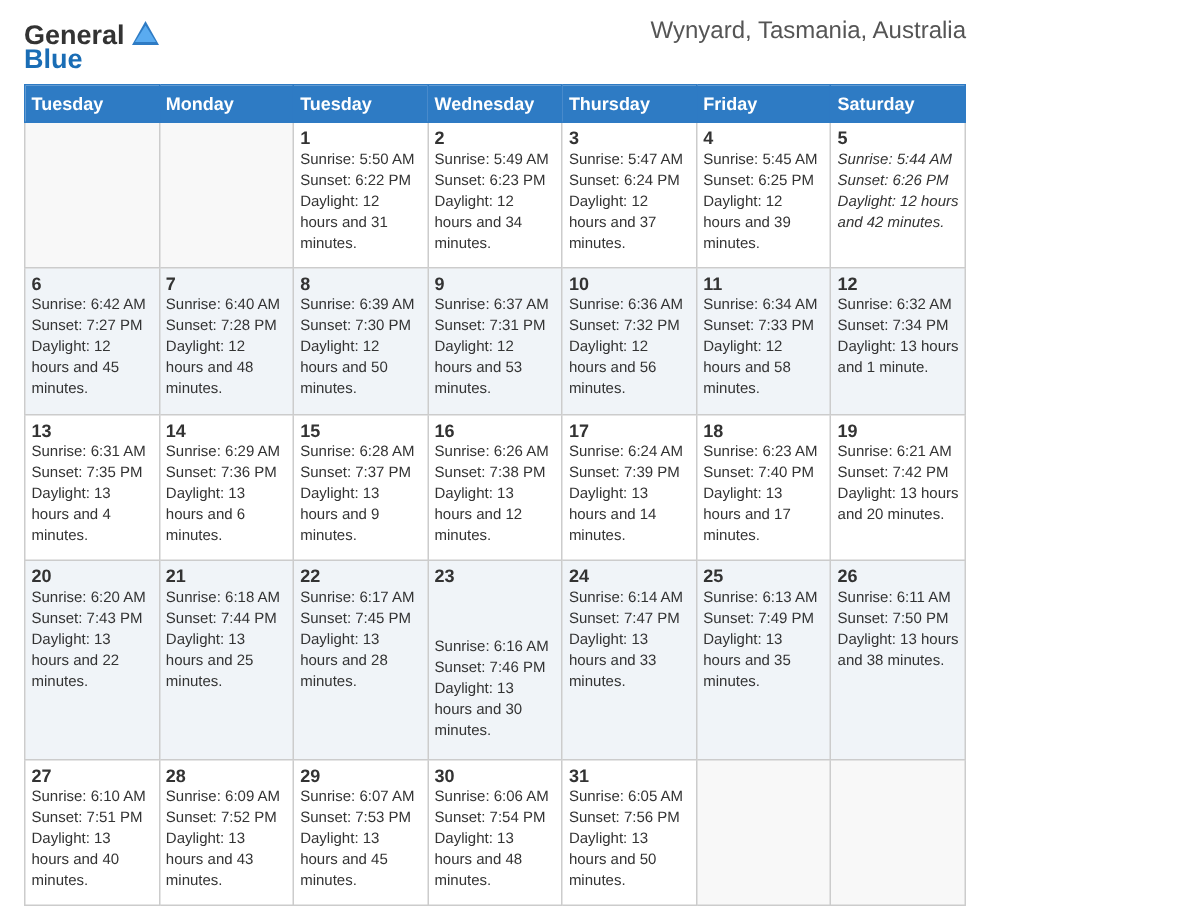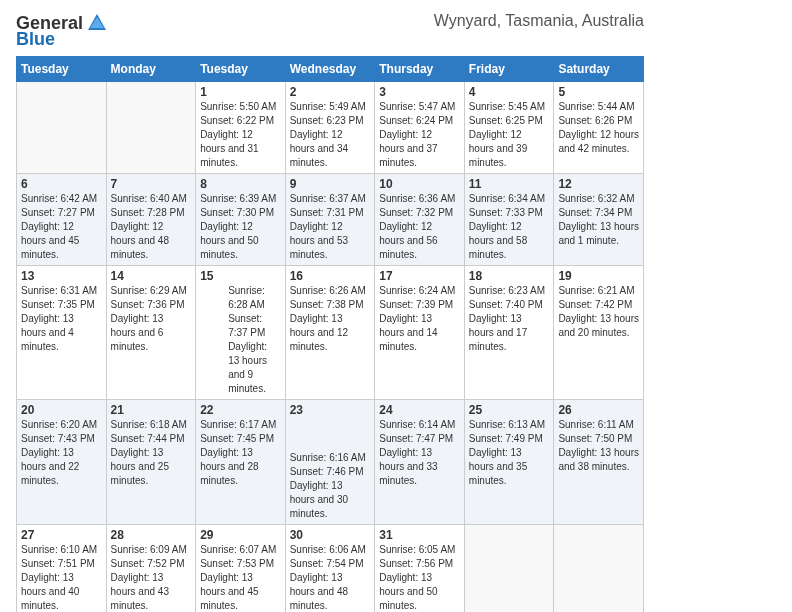--- a/index.html
+++ b/index.html
@@ -157,21 +157,21 @@
 Daylight: 12 hours and 37 minutes.</div>
           </td>
           <td>
             <span class="day-number">4</span>
             <div class="day-info" style="white-space: pre-line;">Sunrise: 5:45 AM
 Sunset: 6:25 PM
 Daylight: 12 hours and 39 minutes.</div>
           </td>
           <td>
             <span class="day-number">5</span>
-            <div class="day-info" style="white-space: pre-line;">Sunrise: 5:44 AM
+            <div class="day-info" style="white-space: pre-line; font-style: italic;">Sunrise: 5:44 AM
 Sunset: 6:26 PM
 Daylight: 12 hours and 42 minutes.</div>
           </td>
         </tr>
         <tr class="row-shade">
           <td>
             <span class="day-number">6</span>
             <div class="day-info" style="white-space: pre-line;">Sunrise: 6:42 AM
 Sunset: 7:27 PM
 Daylight: 12 hours and 45 minutes.</div>
@@ -221,21 +221,21 @@
 Daylight: 13 hours and 4 minutes.</div>
           </td>
           <td>
             <span class="day-number">14</span>
             <div class="day-info" style="white-space: pre-line;">Sunrise: 6:29 AM
 Sunset: 7:36 PM
 Daylight: 13 hours and 6 minutes.</div>
           </td>
           <td>
             <span class="day-number">15</span>
-            <div class="day-info" style="white-space: pre-line; margin-left: 28px;">Sunrise: 6:28 AM
+            <div class="day-info" style="white-space: pre-line;">Sunrise: 6:28 AM
 Sunset: 7:37 PM
 Daylight: 13 hours and 9 minutes.</div>
           </td>
           <td>
             <span class="day-number">16</span>
             <div class="day-info" style="white-space: pre-line;">Sunrise: 6:26 AM
 Sunset: 7:38 PM
 Daylight: 13 hours and 12 minutes.</div>
           </td>
           <td>

